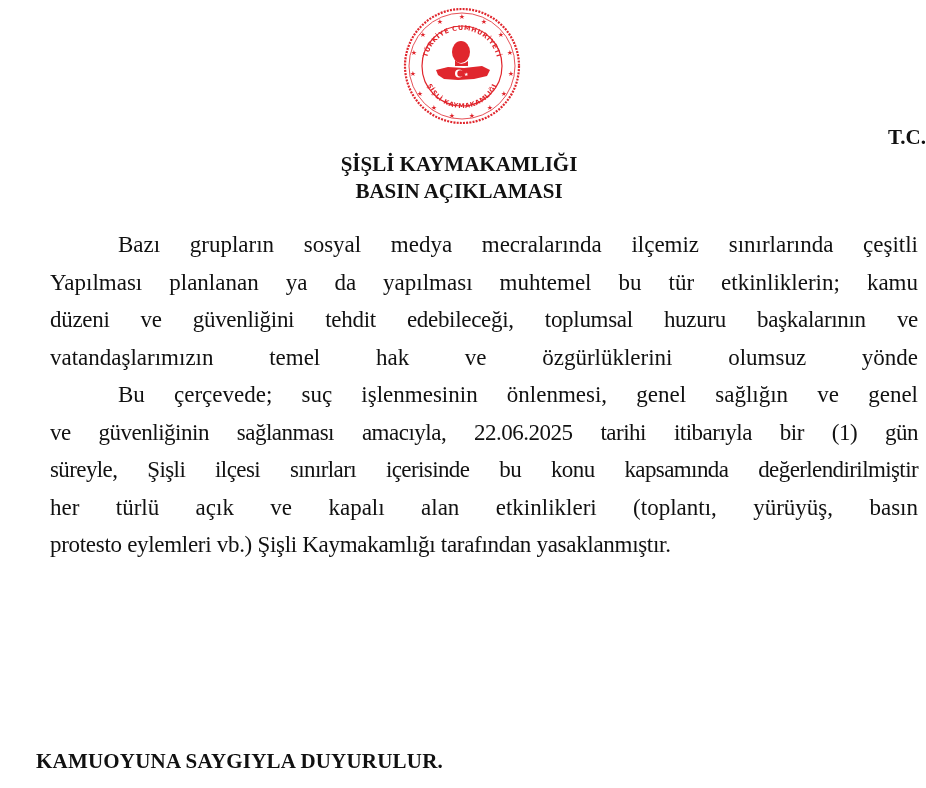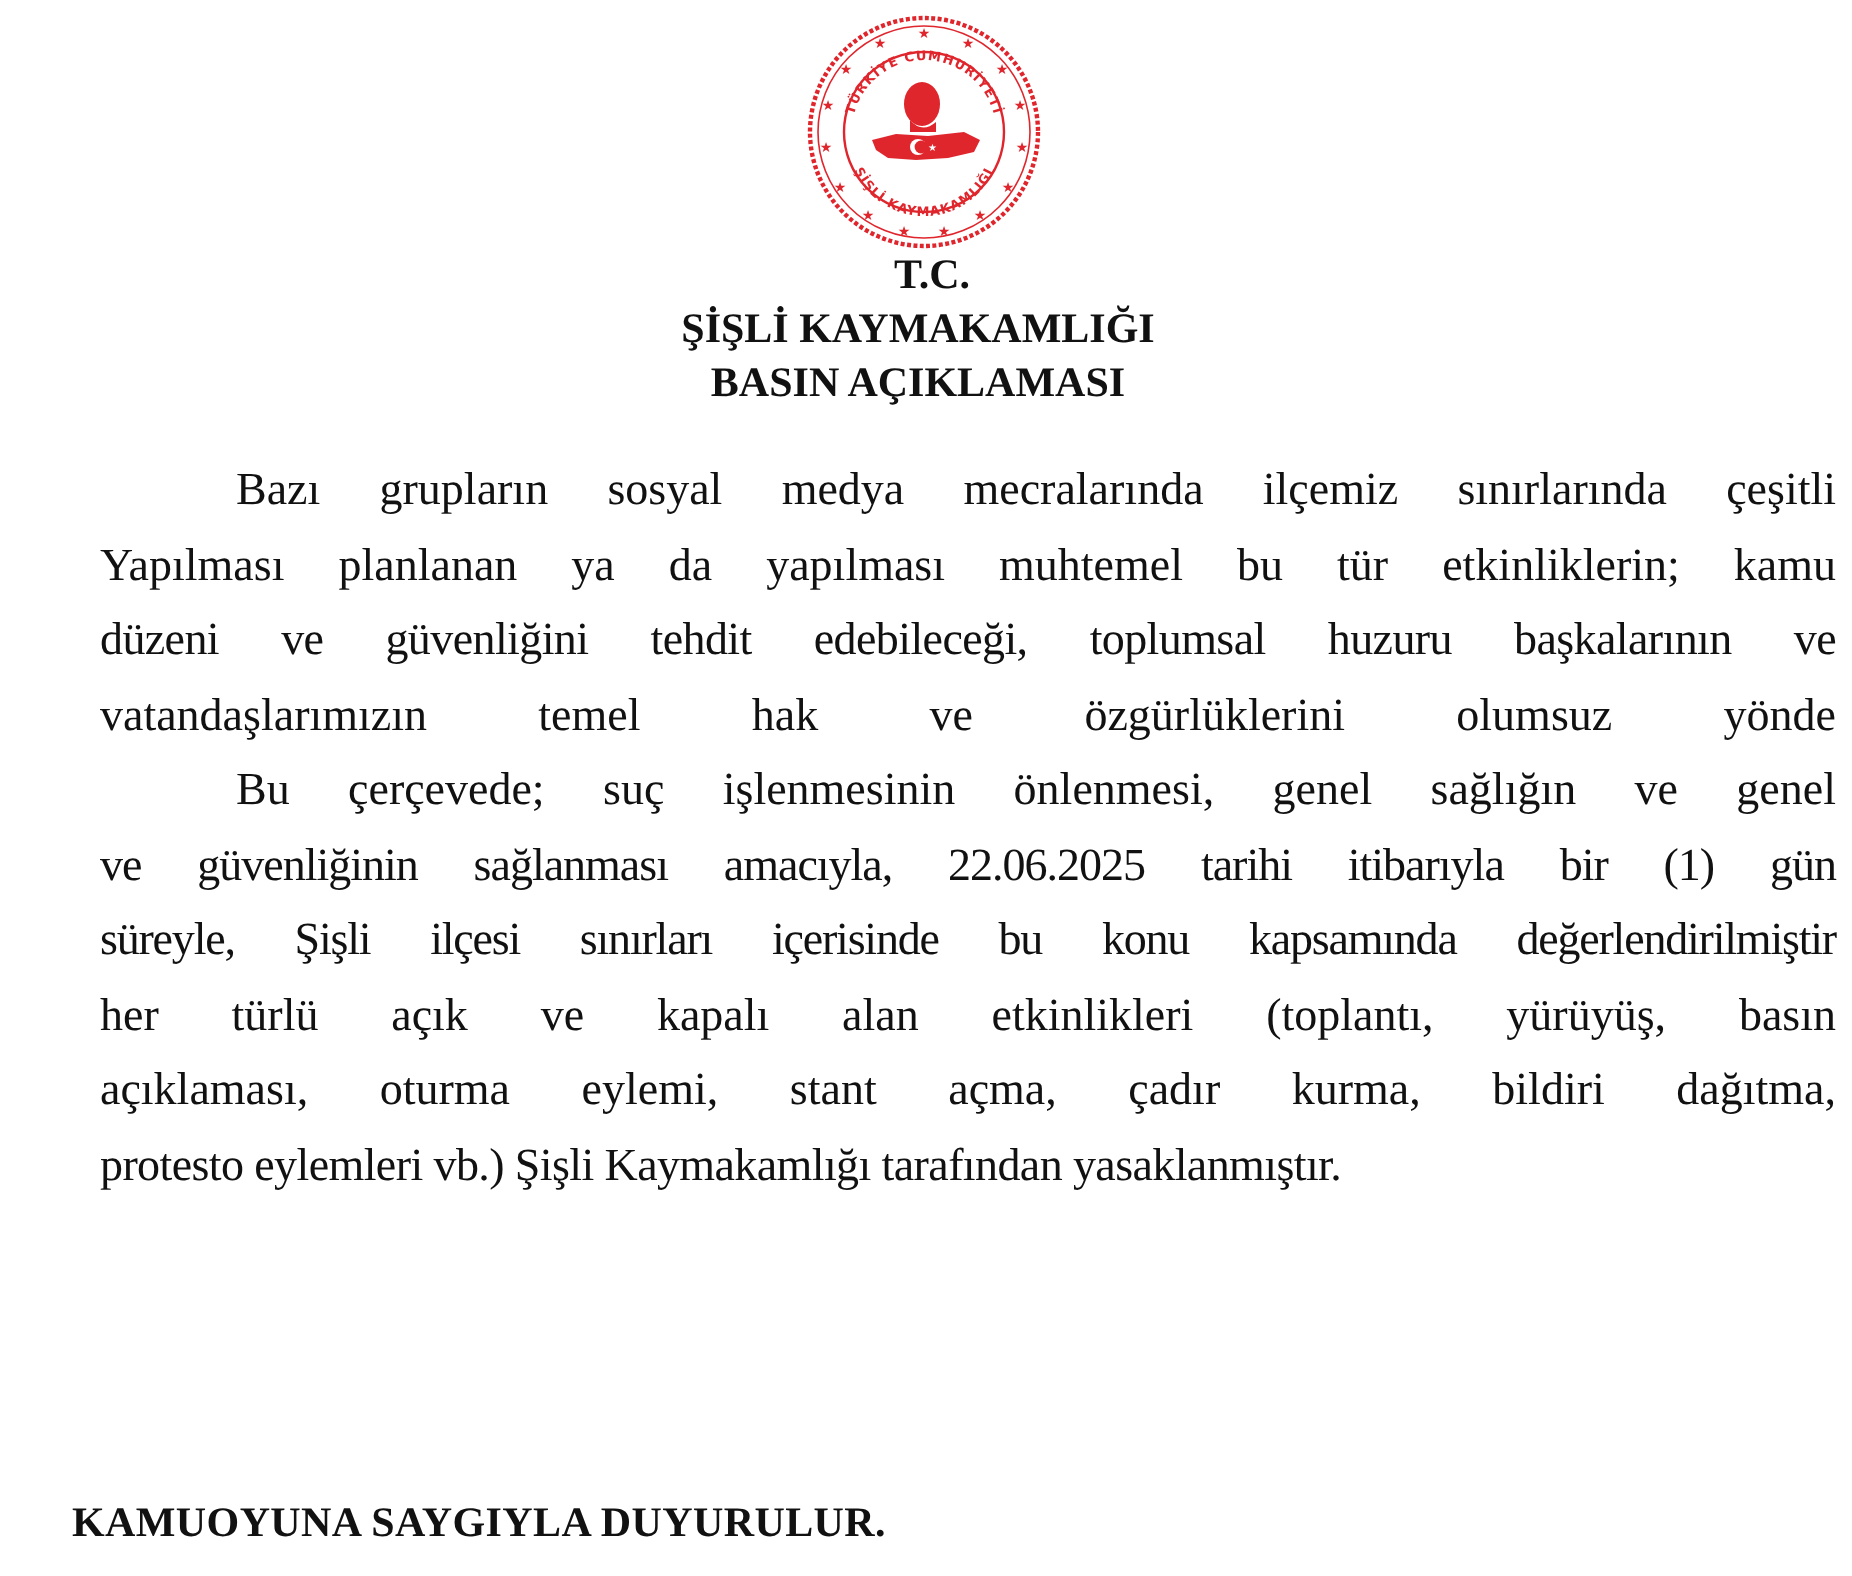--- a/index.html
+++ b/index.html
@@ -9,21 +9,21 @@
     color: #111111;
   }
   .seal {
     position: absolute; left: 398px; top: 4px; width: 128px; height: 122px;
   }
   .title-block {
     position: absolute; left: 0; width: 926px; top: 124px; text-align: center;
     font-weight: bold; font-size: 21px; line-height: 27px;
   }
   .title-block div { white-space: nowrap; }
-  .t1 { margin-left: 6px; }
+  .t1 { margin-left: 6px; text-align: right; }
   .t2 { margin-left: -8px; }
   .t3 { margin-left: -8px; }
   .body-text {
     position: absolute; left: 50px; top: 226px; width: 868px;
     font-size: 23px; line-height: 37.5px;
   }
   .line {
     display: block; white-space: nowrap; height: 37.5px;
   }
   .justify { text-align: justify; text-align-last: justify; }
@@ -88,18 +88,17 @@
     <span class="line justify indent">Bazı grupların sosyal medya mecralarında ilçemiz sınırlarında çeşitli</span>
     <span class="line justify">Yapılması planlanan ya da yapılması muhtemel bu tür etkinliklerin; kamu</span>
     <span class="line justify" style="letter-spacing:-0.3px">düzeni ve güvenliğini tehdit edebileceği, toplumsal huzuru başkalarının ve</span>
     <span class="line justify">vatandaşlarımızın temel hak ve özgürlüklerini olumsuz yönde</span>
   </div>
   <div>
     <span class="line justify indent">Bu çerçevede; suç işlenmesinin önlenmesi, genel sağlığın ve genel</span>
     <span class="line justify" style="letter-spacing:-0.5px">ve güvenliğinin sağlanması amacıyla, 22.06.2025 tarihi itibarıyla bir (1) gün</span>
     <span class="line justify" style="letter-spacing:-0.6px">süreyle, Şişli ilçesi sınırları içerisinde bu konu kapsamında değerlendirilmiştir</span>
     <span class="line justify">her türlü açık ve kapalı alan etkinlikleri (toplantı, yürüyüş, basın</span>
-    <span class="line justify">açıklaması, oturma eylemi, stant açma, çadır kurma, bildiri dağıtma,</span>
     <span class="line" style="letter-spacing:-0.3px">protesto eylemleri vb.) Şişli Kaymakamlığı tarafından yasaklanmıştır.</span>
   </div>
 </div>
 
 <div class="closing">KAMUOYUNA SAYGIYLA DUYURULUR.</div>
 
 </body></html>

